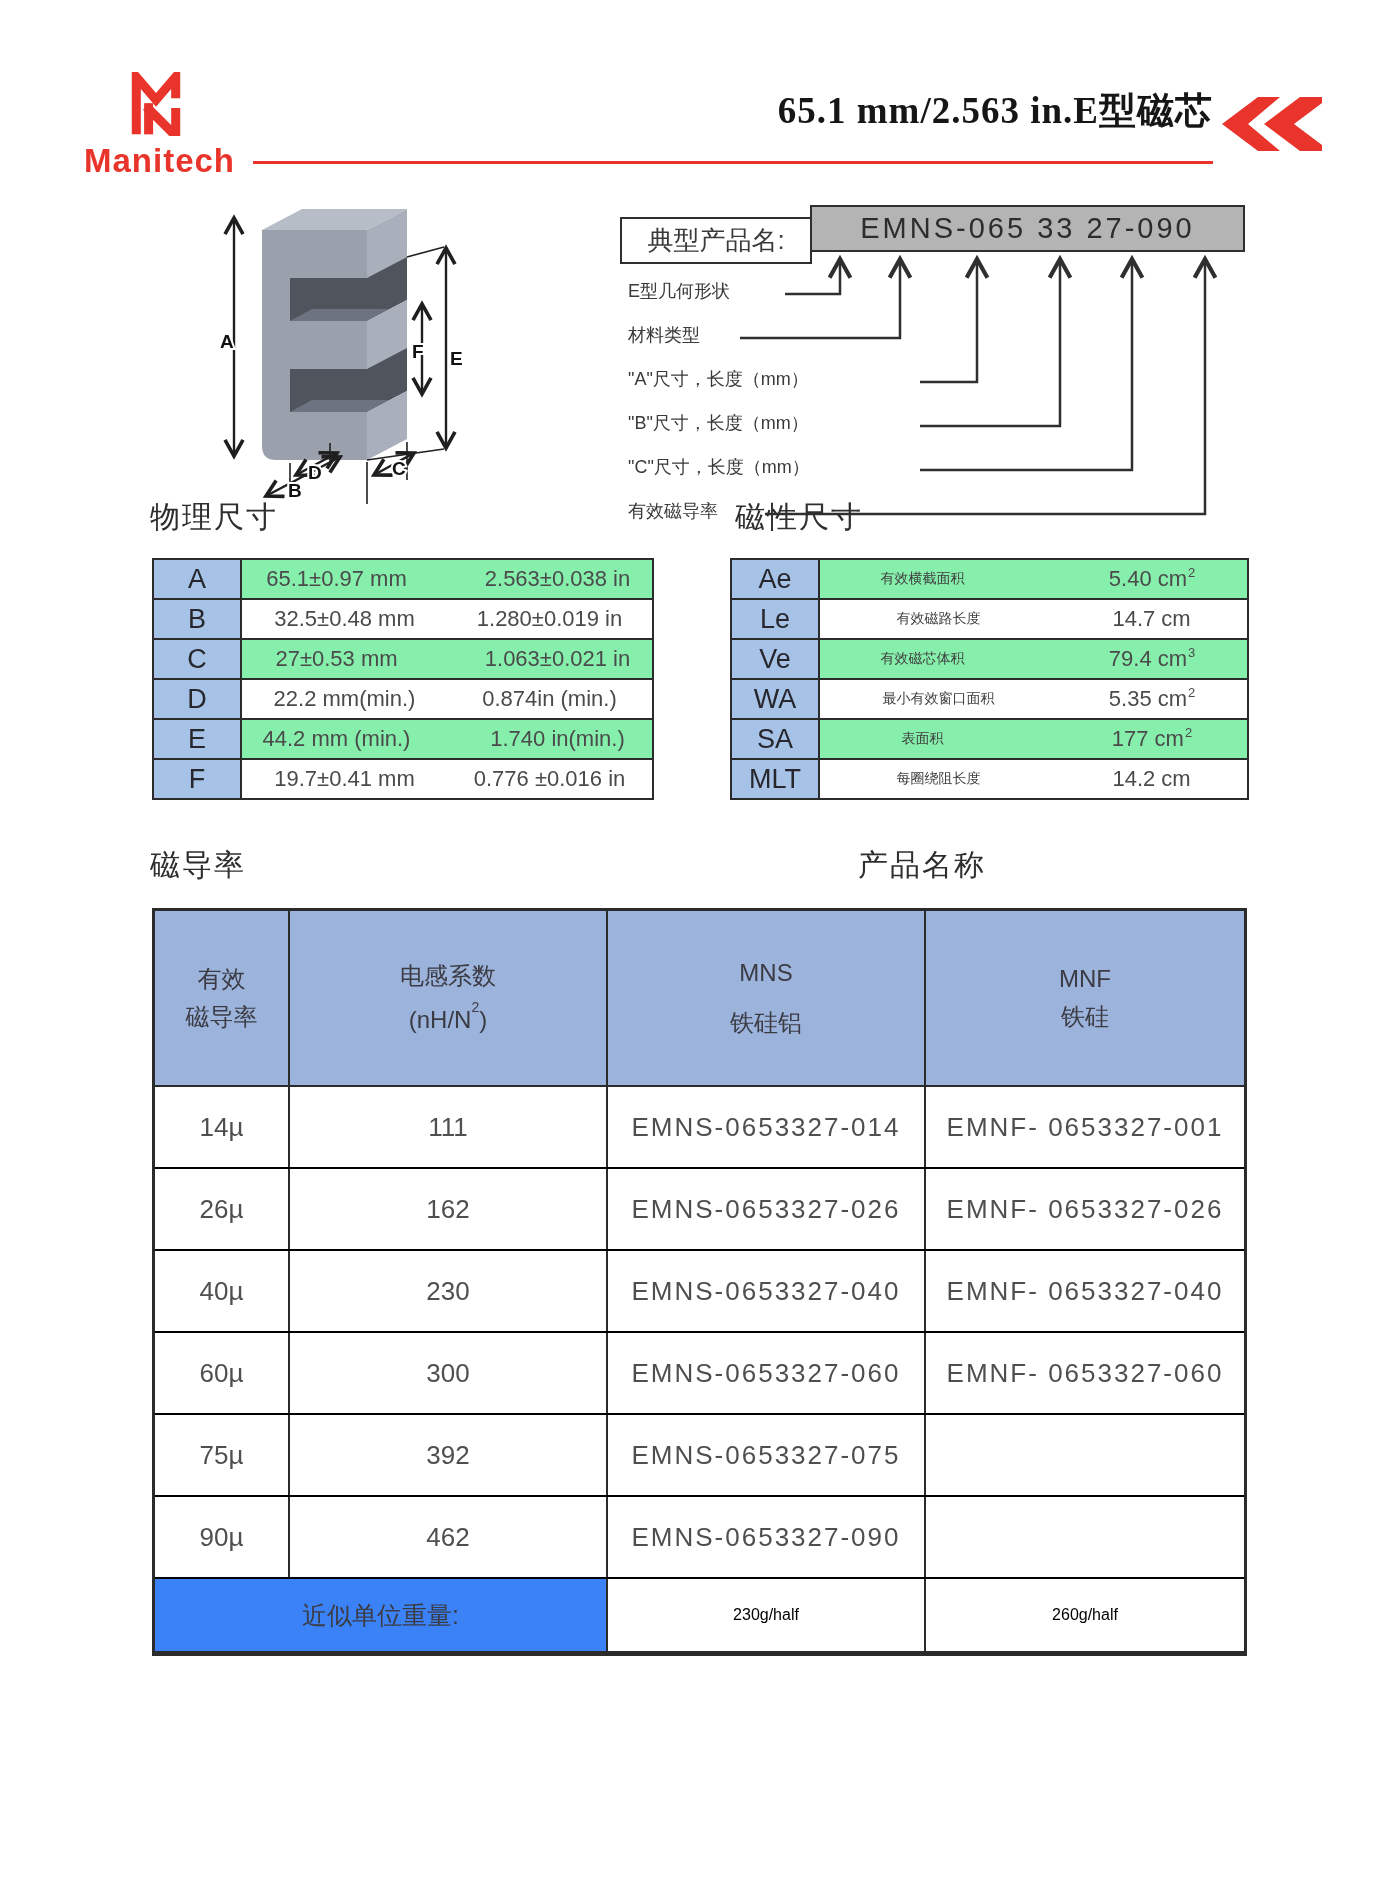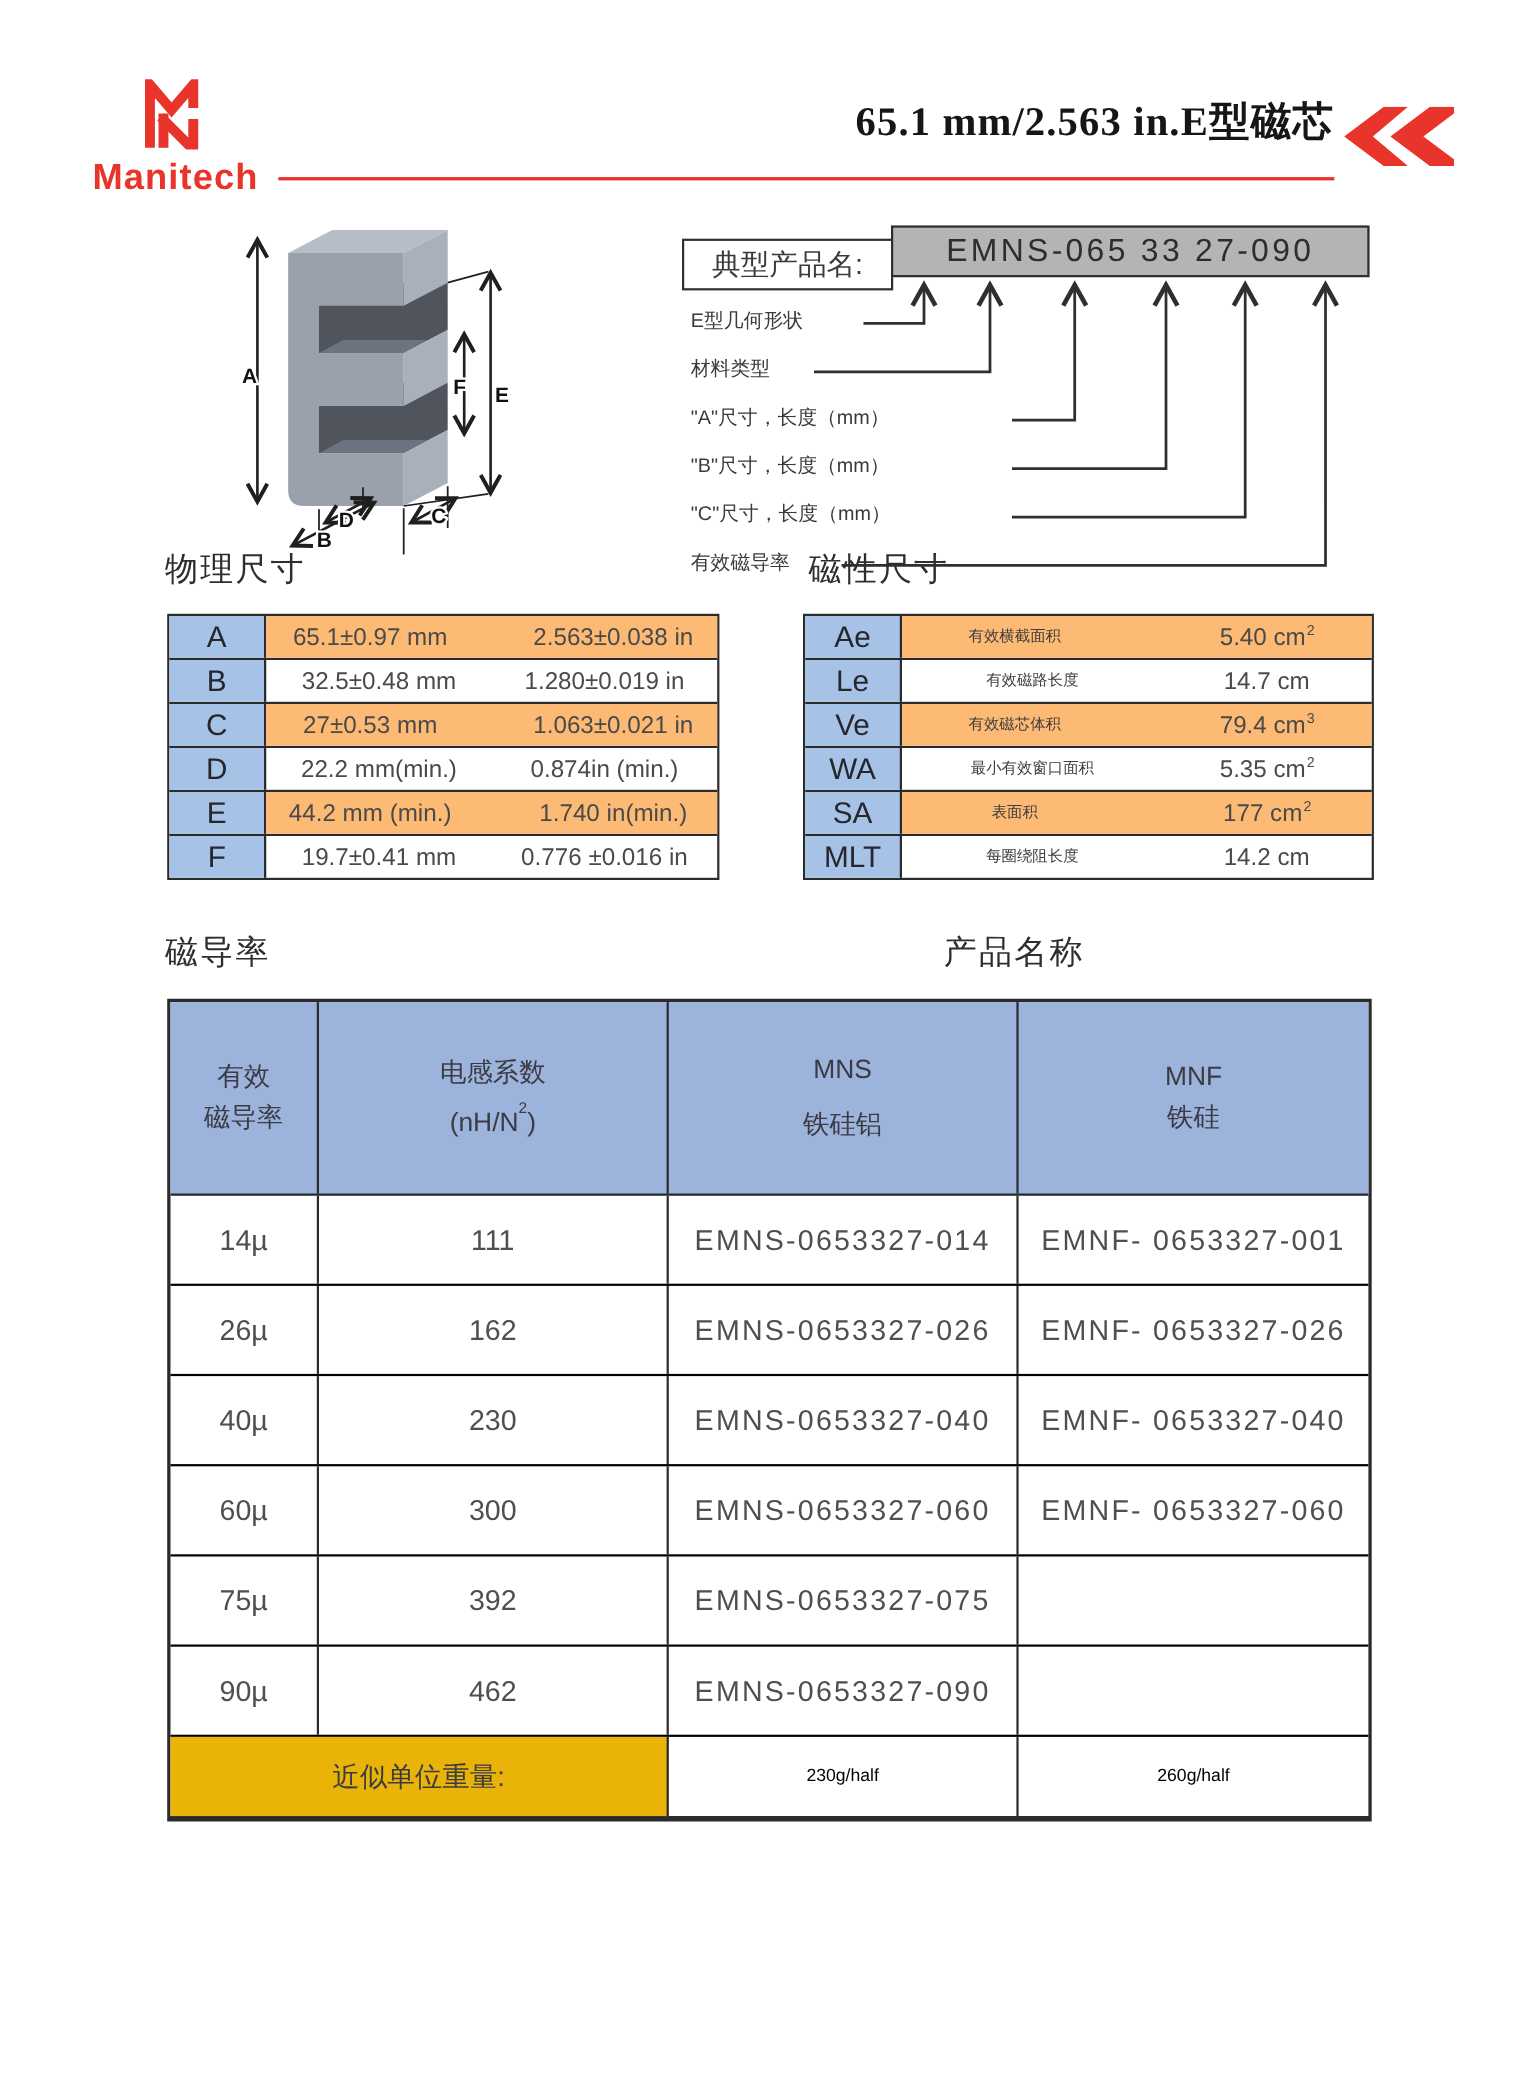--- a/index.html
+++ b/index.html
@@ -29,42 +29,42 @@
   
   .sec-head{position:absolute;font-size:30px;color:#2e2e2e;letter-spacing:2px;white-space:nowrap;}
 
   
   .dim-table{position:absolute;border:2px solid #2b2b2b;background:#fff;}
   .dim-row{display:flex;height:38px;border-bottom:2px solid #2b2b2b;}
   .dim-row:last-child{border-bottom:none;}
   .key-cell{width:86px;background:#a6c2e6;border-right:2px solid #2b2b2b;flex:none;
       display:flex;align-items:center;justify-content:center;font-size:27px;color:#26262c;}
   .val-cell{flex:1;display:flex;align-items:center;font-size:22px;color:#4a4a4a;}
-  .r-blue .val-cell{background:#fdba74;gap:32px;}
+  .r-blue .val-cell{background:#86efac;gap:32px;}
   .half{width:50%;text-align:center;}
   .mag-name{flex:1;text-align:center;font-size:14px;color:#3f3f3f;}
   .mag-val{width:190px;text-align:center;font-size:22px;color:#4a4a4a;white-space:nowrap;}
   .mag-unit{margin-left:6px;}
   .u-sup{font-size:13px;position:relative;top:-1px;margin-left:1px;}
 
   
   .big-table{position:absolute;left:152px;top:908px;width:1089px;
       border:3px solid #2b2b2b;border-bottom:5px solid #2b2b2b;background:#fff;}
   .bt-header{display:flex;height:174px;background:#9cb3dc;border-bottom:2px solid #2b2b2b;}
   .bt-row{display:flex;height:80px;border-bottom:2px solid #000000;}
   .bt-row:last-of-type{border-bottom:none;}
   .bt-c1{width:135px;}.bt-c2{width:318px;}.bt-c3{width:318px;gap:12px;}.bt-c4{width:318px;}
   .bt-cell{box-sizing:border-box;border-right:2px solid #2b2b2b;display:flex;flex-direction:column;
       align-items:center;justify-content:center;text-align:center;}
   .bt-cell.last{border-right:none;}
   .bt-header .bt-cell{font-size:24px;color:#3b3b43;line-height:38px;}
   .bt-row .bt-cell{font-size:26px;color:#4f4f4f;}
   .code{font-size:25px;letter-spacing:2px;white-space:nowrap;}
   .bt-weight{display:flex;height:72px;}
-  .bt-wlabel{width:453px;background:#eab308;font-size:25px;color:#3b3b43;}
+  .bt-wlabel{width:453px;background:#3b82f6;font-size:25px;color:#3b3b43;}
   .h-sup{font-size:14px;position:relative;top:-7px;}
 </style>
 </head>
 <body>
 
 <div class="page">
 
   <svg class="logo-svg" width="50" height="64" viewBox="0 0 60 78">
     <path d="M6,76 L6,6 L30,34 L54,6 L54,32" fill="none" stroke="#e8342a" stroke-width="11"></path>
     <path d="M21,76 L21,38" fill="none" stroke="#e8342a" stroke-width="11"></path>

